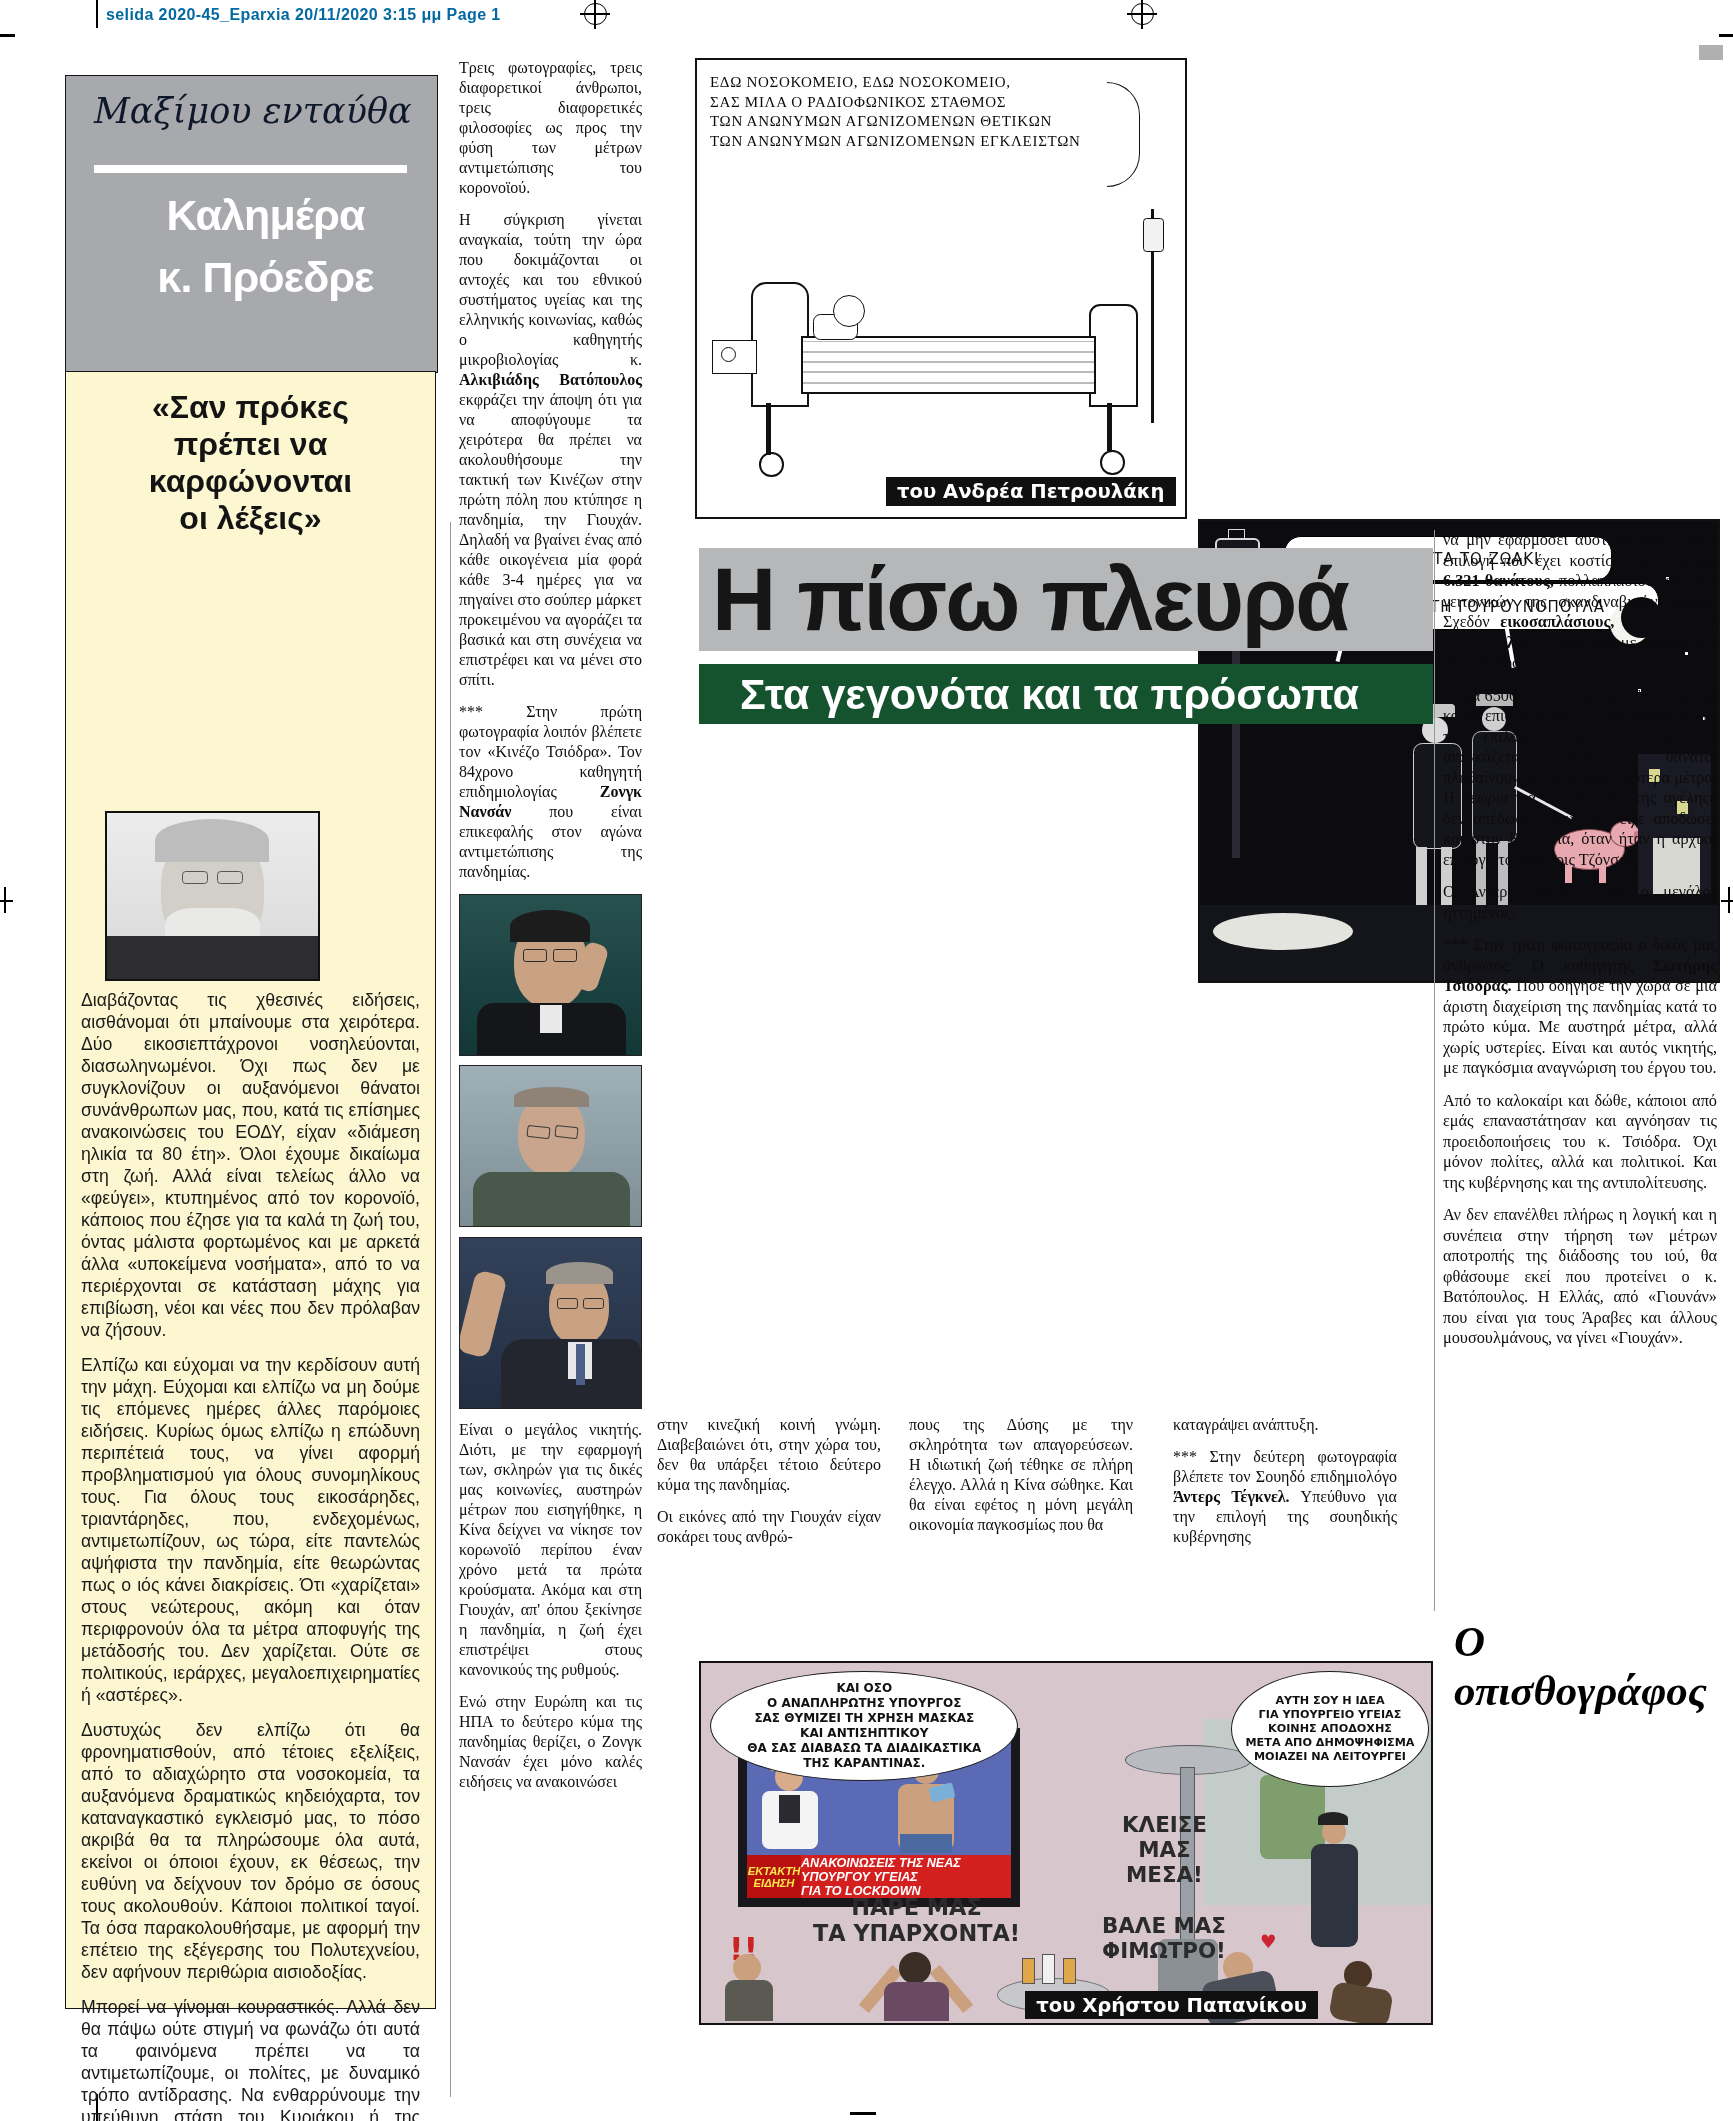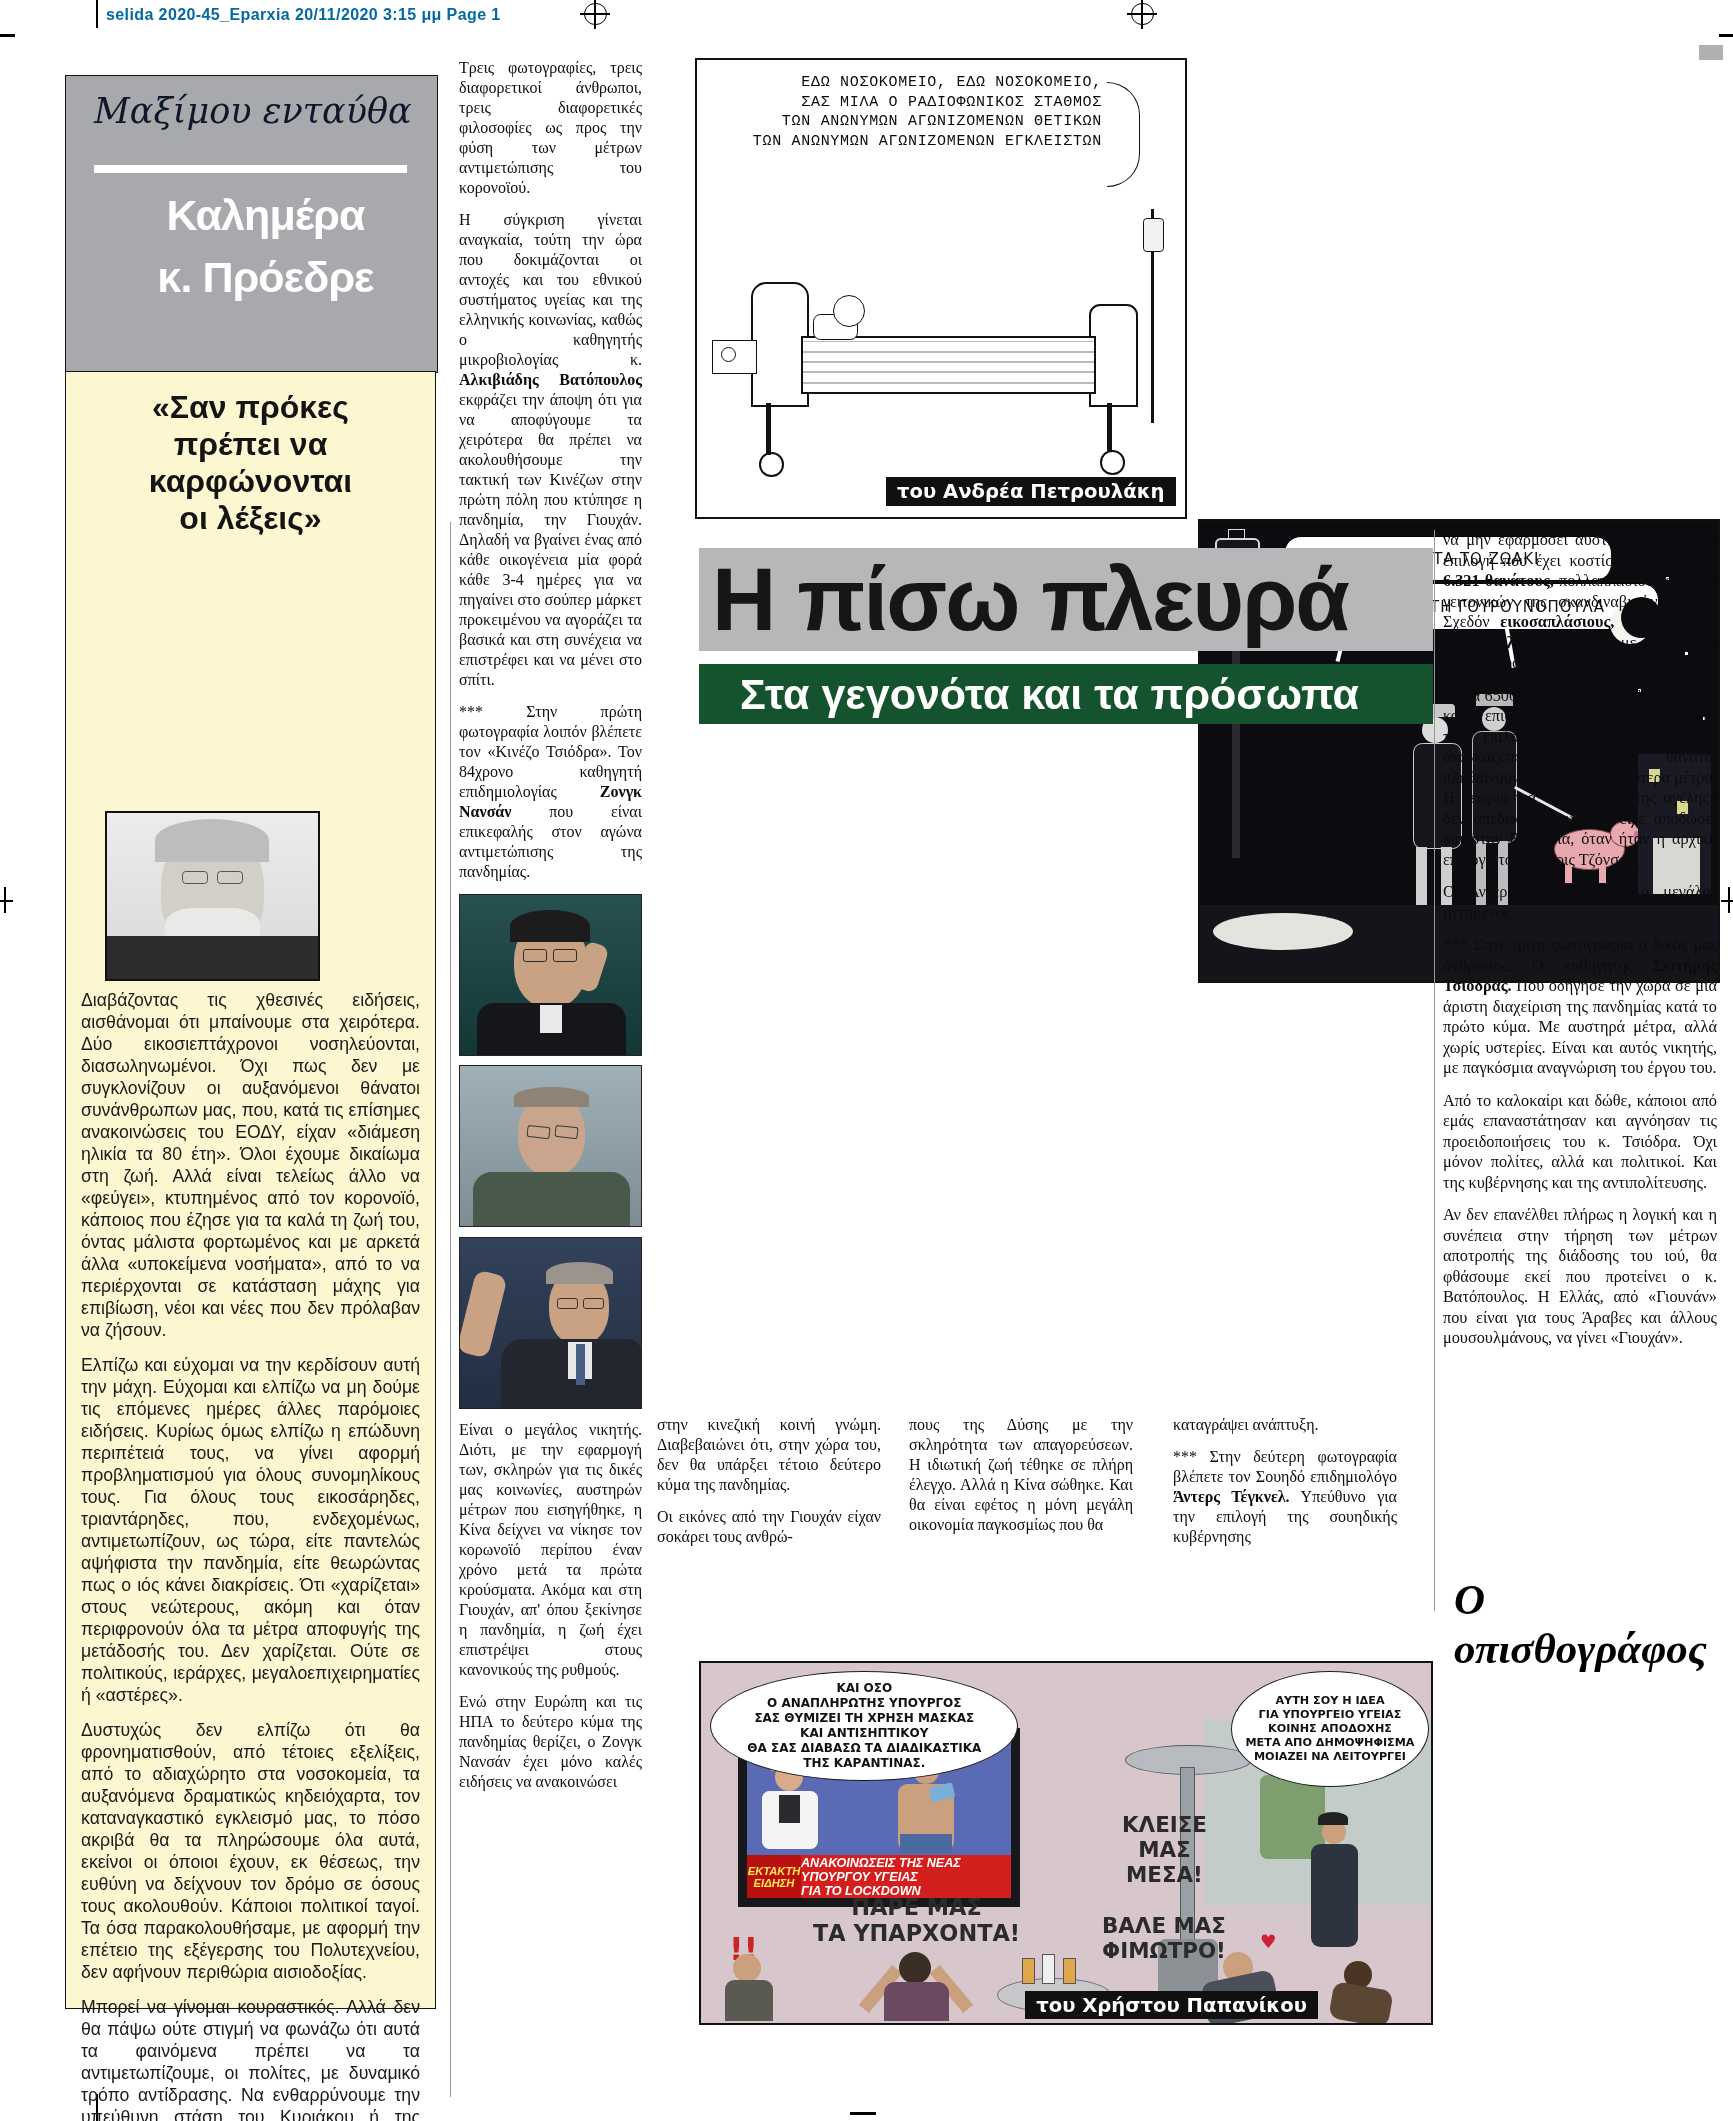--- a/index.html
+++ b/index.html
@@ -31,21 +31,21 @@
   
   .hl-bar{background:#b5b7b9;display:flex;align-items:center;}
   .hl-text{font-weight:bold;font-size:89px;letter-spacing:-1.9px;color:#161616;padding-left:13px;white-space:nowrap;}
   .sub-bar{background:#14532d;display:flex;align-items:center;}
   .sub-text{font-weight:bold;font-size:43px;color:#fff;padding-left:41px;white-space:nowrap;}
   .capbar{background:#101010;color:#fff;font-weight:bold;font-size:19.6px;padding:2.8px 11.2px;white-space:nowrap;}
   .opistho{font:italic bold 43px "Liberation Serif",serif;color:#000;}
   
   .panel{border:2.8px solid #111;box-sizing:border-box;overflow:hidden;position:relative;}
   .toon{font-family:"DejaVu Sans",sans-serif;}
-  .hand{font-family:Liberation Mono, monospace;font-size:15px;line-height:19.6px;letter-spacing:0.7px;white-space:pre-line;color:#0b0b0b;text-align:right;}
+  .hand{font-family:Liberation Serif, serif;font-size:15px;line-height:19.6px;letter-spacing:0.7px;white-space:pre-line;color:#0b0b0b;}
   .bubble{background:#fff;border:1.9px solid #1a1a1a;border-radius:50%;display:flex;align-items:center;justify-content:center;
           text-align:center;white-space:pre-line;box-sizing:border-box;}
   .shout{font-weight:bold;white-space:pre-line;text-align:center;color:#2b2b2b;}
   .nightbubble{background:#fff;border:1.9px solid #000;border-radius:17px;display:flex;align-items:center;justify-content:center;
           font-family:"DejaVu Sans",sans-serif;white-space:pre-line;text-align:center;}
 </style>
 </head>
 <body>
 
 <div class="page">
@@ -296,16 +296,16 @@
 
   <div class="abs vrule" style="left:1434px;top:530px;height:1081px"></div>
   <div class="abs serifcol" style="left:1443px;top:530px;width:274px;font-size:16.3px;line-height:20.5px">
     <p><span>να μην εφαρμόσει αυστηρά μέτρα. Μια επιλογή που έχει κοστίσει, ως σήμερα, </span><b>6.321 θανάτους,</b><span> πολλαπλάσιους εκείνων γειτονικών της σκανδιναβικών χωρών. Σχεδόν </span><b>εικοσαπλάσιους, σε σύγκριση με την Ελλάδα,</b><span> ενώ έχουμε σχεδόν τον ίδιο πληθυσμό.</span></p>
     <p>Τώρα 6500 επιστήμονες της Σουηδίας, με κοινή επιστολή τους καταδικάζουν αυτές τις επιλογές. Και η κυβέρνηση αναγκάζεται, καθώς οι θάνατοι πληθαίνουν να πάρει αυστηρότερα μέτρα. Η θεωρία για την «ανοσία της αγέλης» δεν απέδωσε. Όπως δεν είχε αποδώσει και στην Βρετανία, όταν ήταν η αρχική επιλογή του Μπόρις Τζόνσον.</p>
     <p>Ο Άντερς Τέγκνελ είναι ο μεγάλος ηττημένος.</p>
     <p><span>*** Στην τρίτη φωτογραφία ο δικός μας άνθρωπος. Ο καθηγητής </span><b>Σωτήρης Τσιόδρας.</b><span> Που οδήγησε την χώρα σε μια άριστη διαχείριση της πανδημίας κατά το πρώτο κύμα. Με αυστηρά μέτρα, αλλά χωρίς υστερίες. Είναι και αυτός νικητής, με παγκόσμια αναγνώριση του έργου του.</span></p>
     <p>Από το καλοκαίρι και δώθε, κάποιοι από εμάς επαναστάτησαν και αγνόησαν τις προειδοποιήσεις του κ. Τσιόδρα. Όχι μόνον πολίτες, αλλά και πολιτικοί. Και της κυβέρνησης και της αντιπολίτευσης.</p>
     <p>Αν δεν επανέλθει πλήρως η λογική και η συνέπεια στην τήρηση των μέτρων αποτροπής της διάδοσης του ιού, θα φθάσουμε εκεί που προτείνει ο κ. Βατόπουλος. Η Ελλάς, από «Γιουνάν» που είναι για τους Άραβες και άλλους μουσουλμάνους, να γίνει «Γιουχάν».</p>
   </div>
-  <div class="abs opistho" style="left:1454px;top:1575px">Ο οπισθογράφος</div>
+  <div class="abs opistho" style="left:1454px;top:1617px">Ο οπισθογράφος</div>
 
 </div>
 
 
 </body></html>

